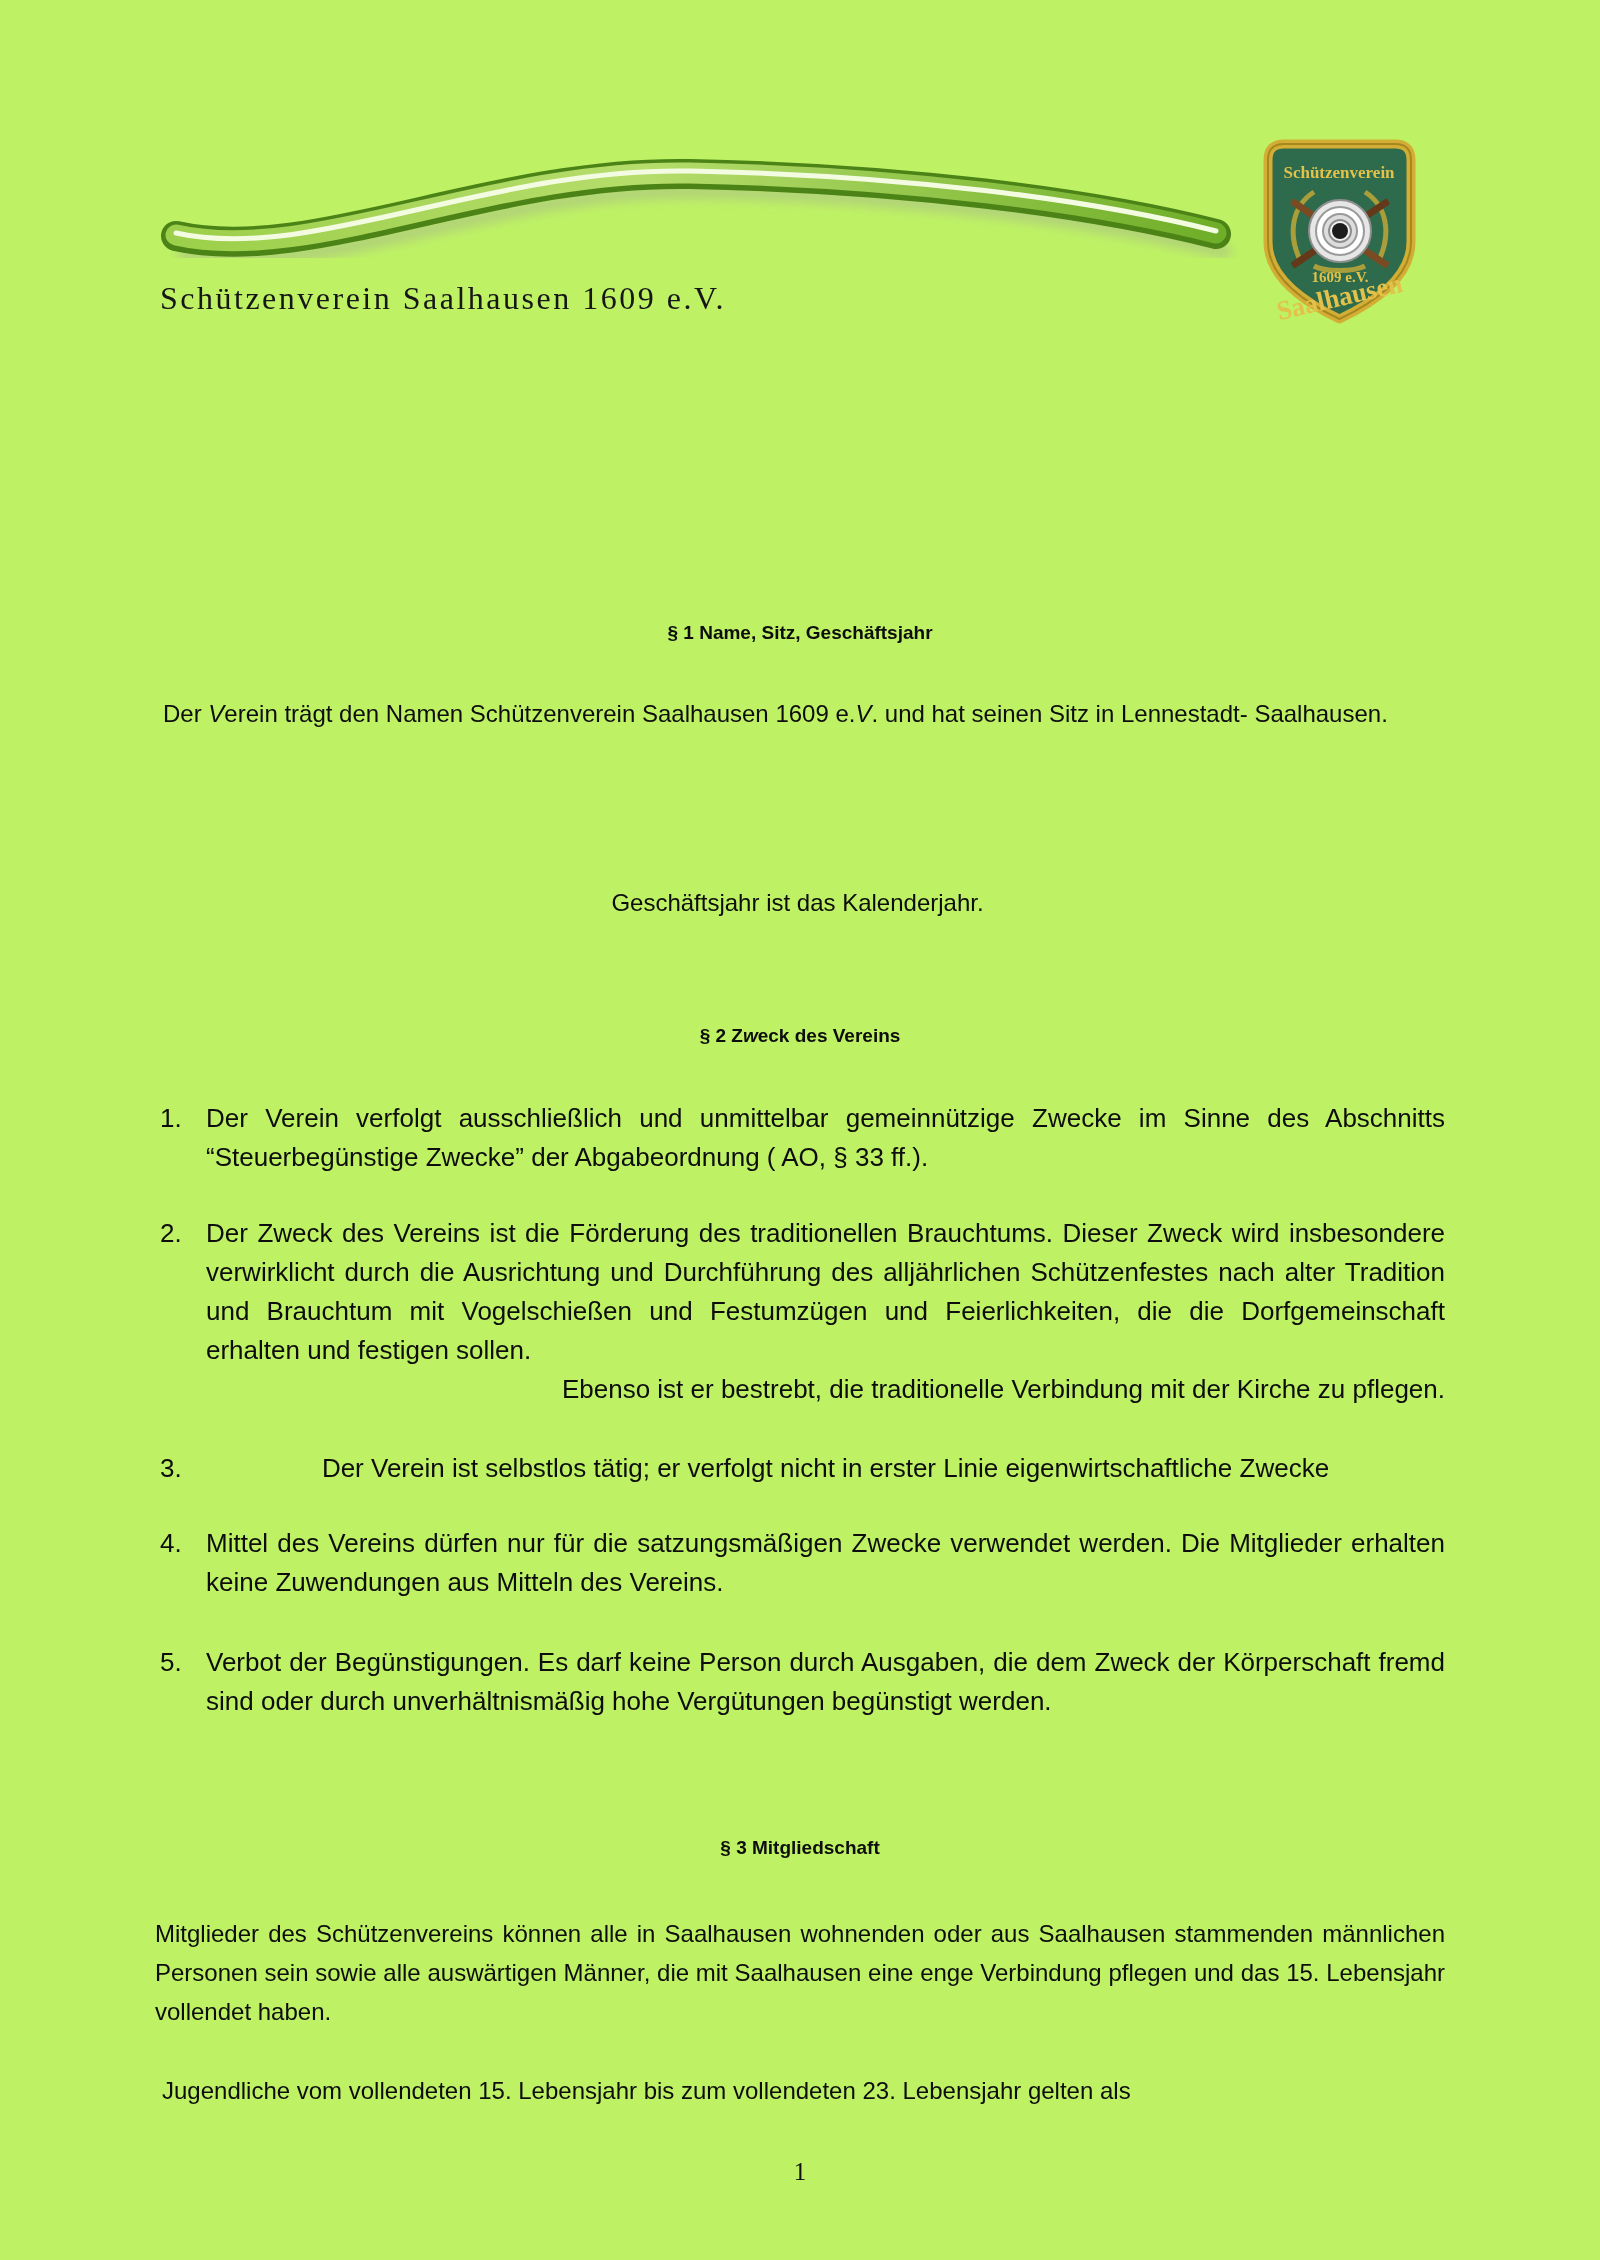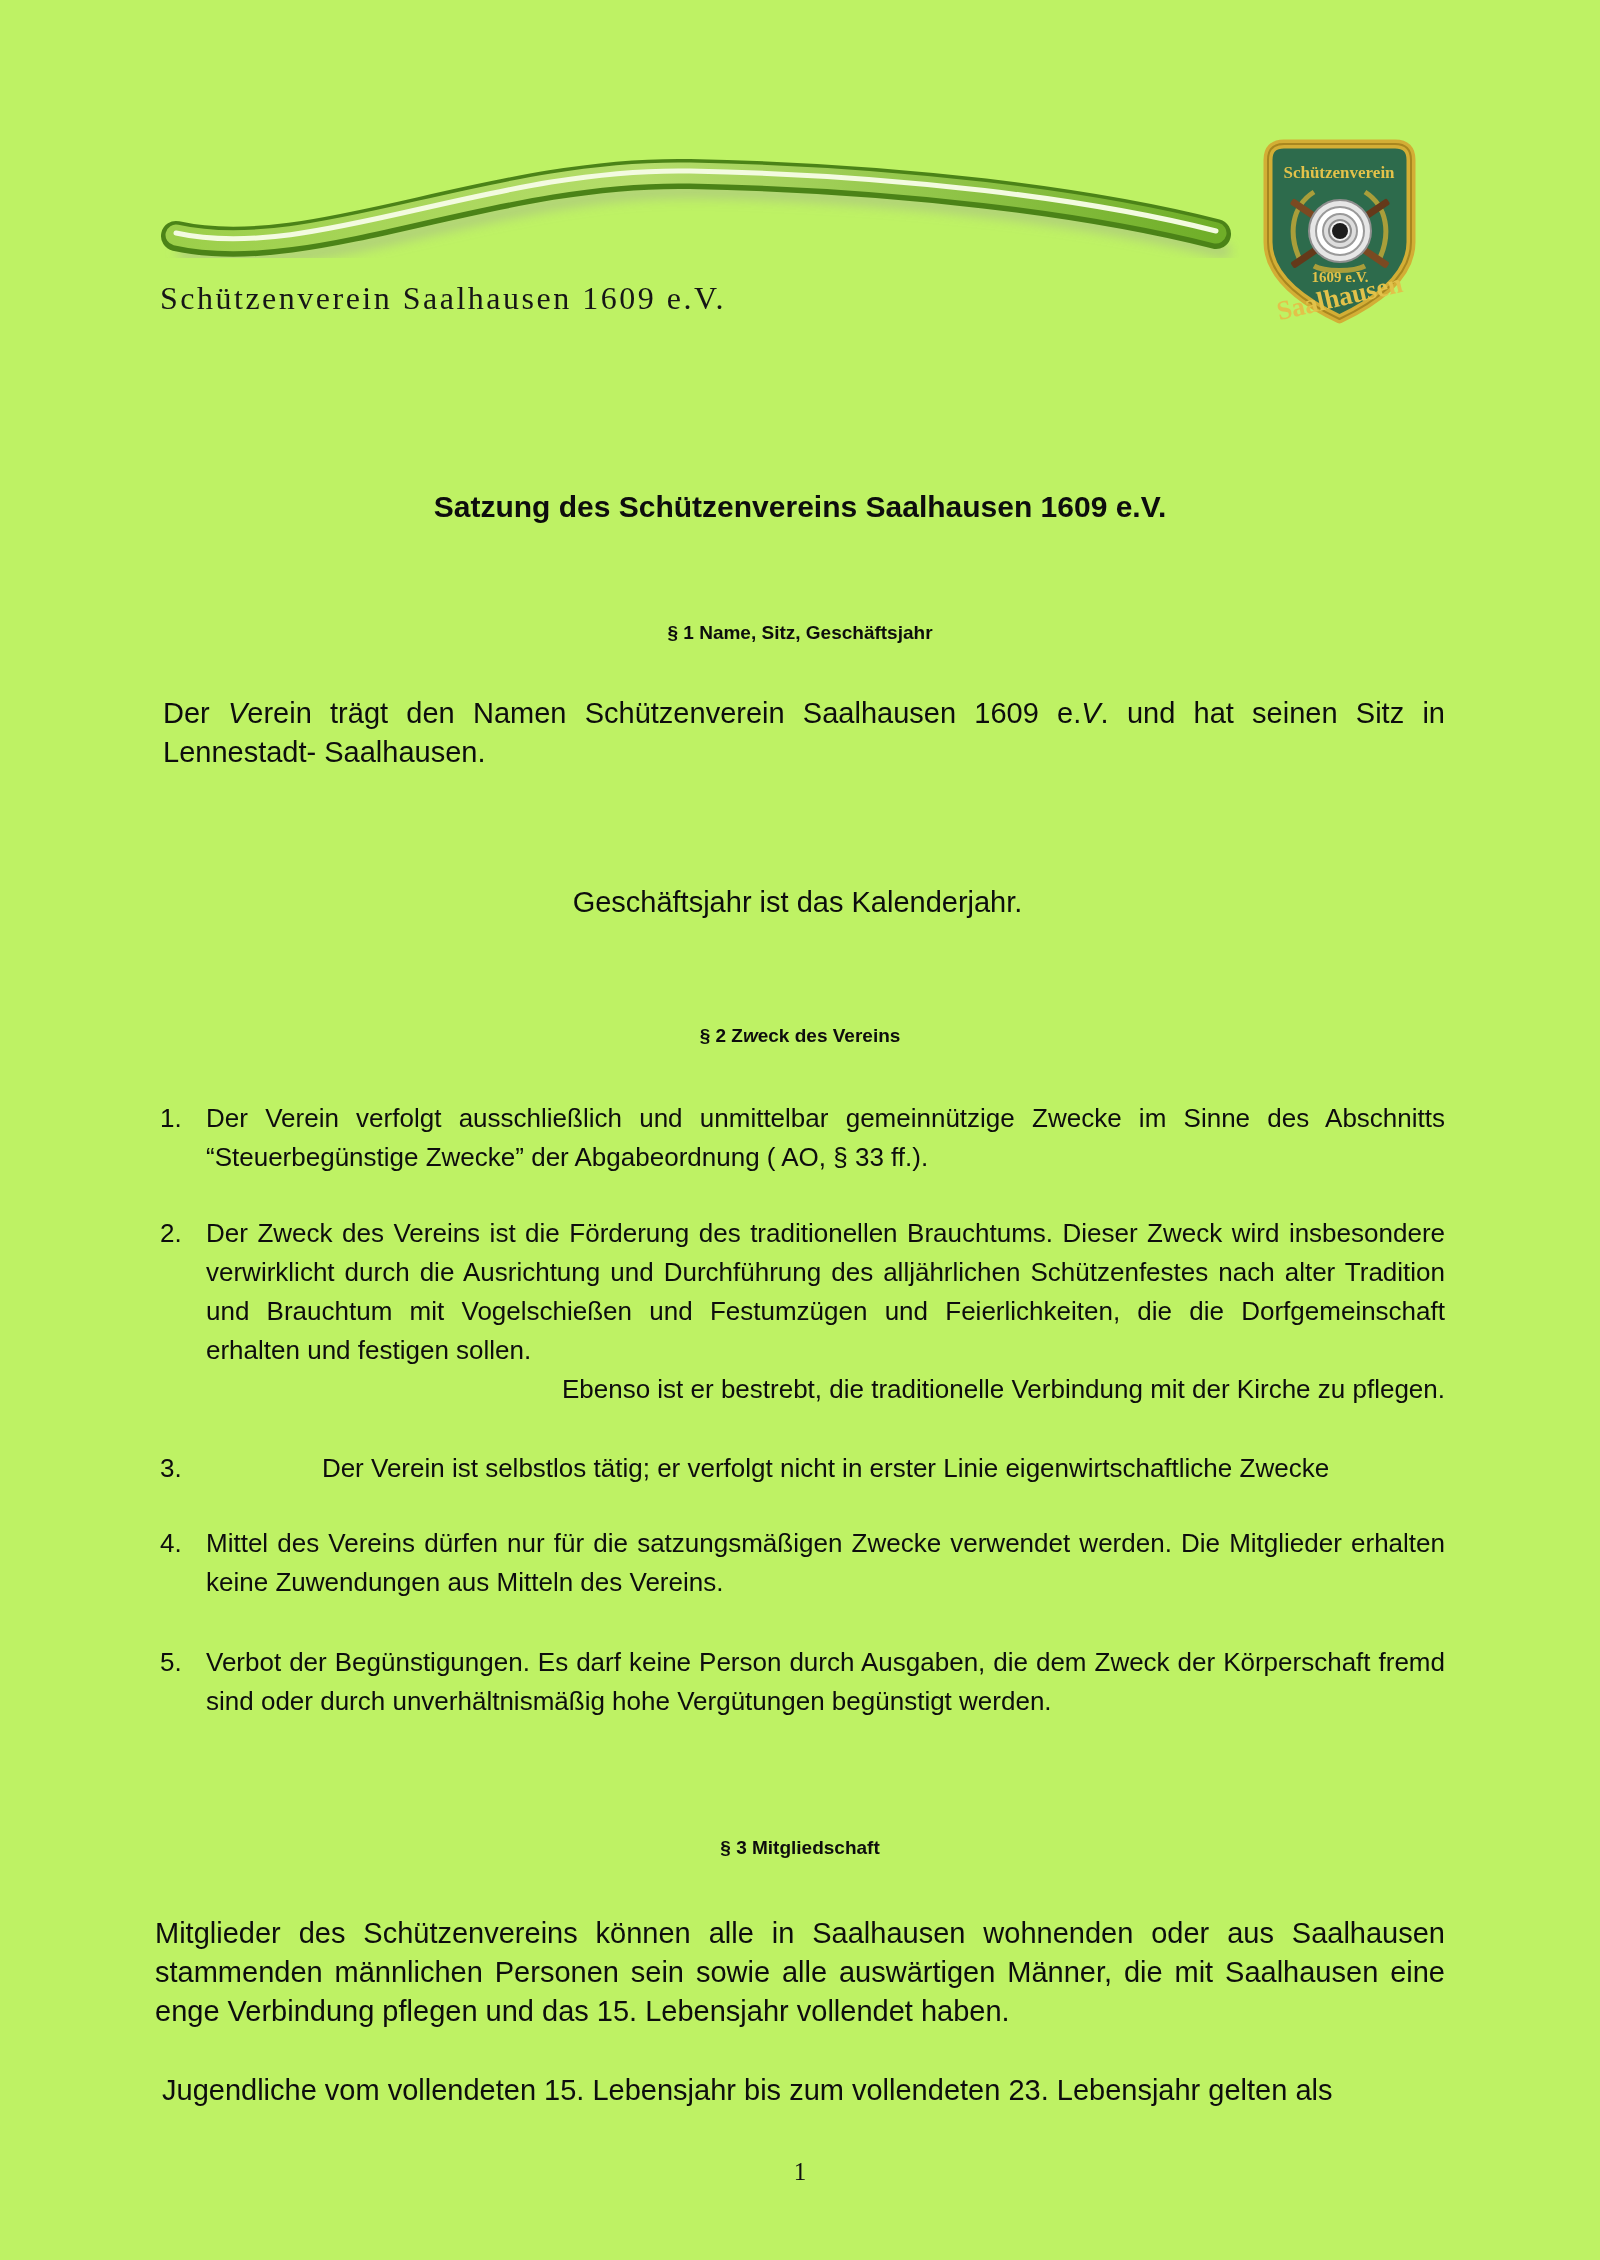--- a/index.html
+++ b/index.html
@@ -25,21 +25,21 @@
     position:absolute; left:155px; top:490px; width:1290px;
     font-size:30px; font-weight:bold; text-align:center;
   }
   .sec-heading {
     position:absolute; left:155px; width:1290px;
     font-size:19px; font-weight:bold; text-align:center;
     white-space:nowrap;
   }
   .body-p {
     position:absolute;
-    font-size:29px; line-height:39px;
+    font-size:24px; line-height:39px;
     text-align:justify;
   }
   .ital { font-style:italic; }
 
   .list-item {
     position:absolute; left:160px; width:1285px;
     font-size:26px; line-height:39px;
   }
   .list-item .num { position:absolute; left:0; top:0; }
   .list-item .li-text { margin-left:46px; text-align:justify; }
@@ -102,21 +102,20 @@
         <circle cx="86" cy="97" r="11" fill="#f2f2f2" stroke="#8f8f8f" stroke-width="2"></circle>
         <circle cx="86" cy="97" r="8" fill="#1c1c1c"></circle>
       </g>
       <text x="86" y="148" text-anchor="middle" fill="#e2c24a" font-family="Liberation Serif, serif" font-size="15" font-weight="bold">1609 e.V.</text>
       <text x="86" y="172" text-anchor="middle" fill="#e2c24a" font-family="Liberation Serif, serif" font-size="27" font-weight="bold" textLength="128" lengthAdjust="spacingAndGlyphs" transform="rotate(-13 86 165)">Saalhausen</text>
     </svg>
   </div>
 
   <div class="org-name">Schützenverein Saalhausen 1609 e.V.</div>
 
-  <div class="doc-title">Satzung des Schützenvereins Saalhausen 1609 e.V.</div>
 
   <div class="sec-heading" style="top:622px;">
     <span>§ 1 Name, Sitz, Geschäftsjahr</span>
   </div>
 
   <div class="body-p" style="left:163px; top:694px; width:1282px;">
     <span>Der </span><span class="ital">V</span><span>erein trägt den Namen Schützenverein Saalhausen 1609 e.</span><span class="ital">V</span><span>. und hat seinen Sitz in Lennestadt- Saalhausen.</span>
   </div>
 
 

